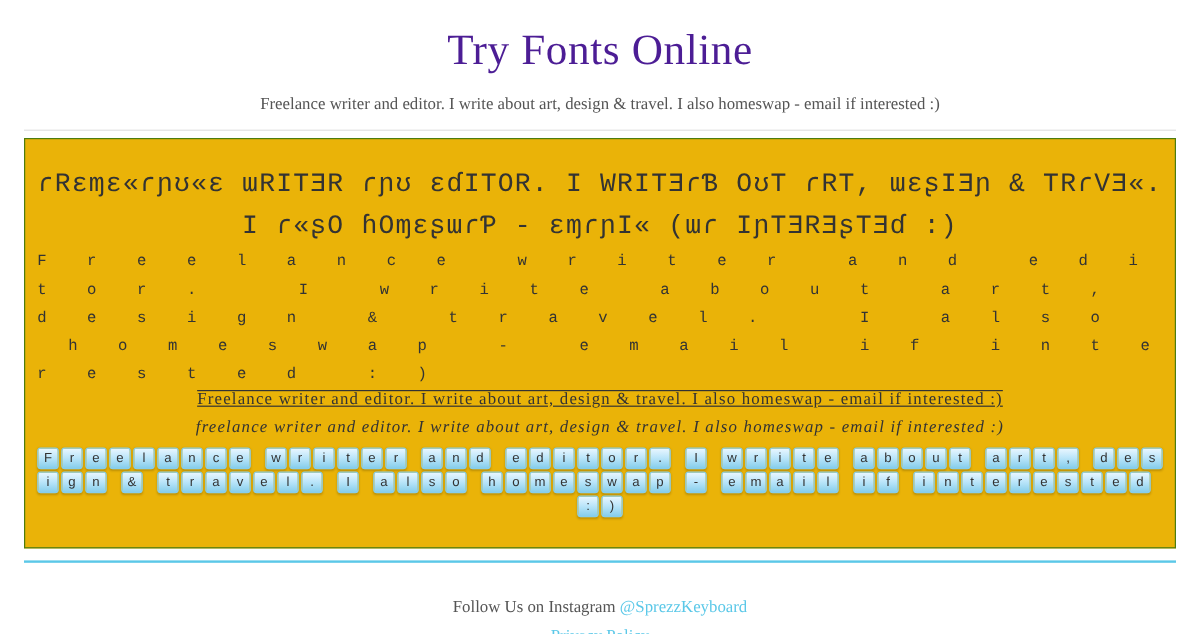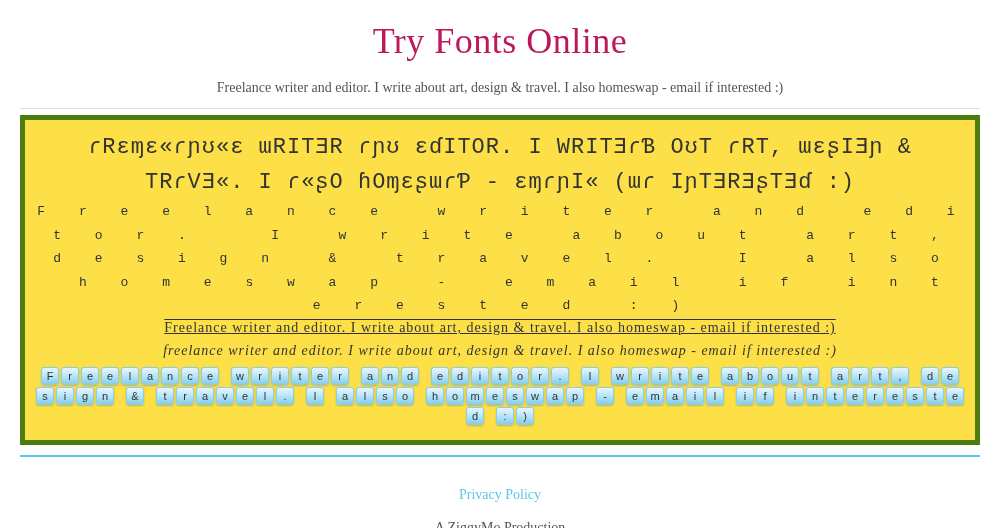--- a/index.html
+++ b/index.html
@@ -17,57 +17,56 @@
     }
 
     
     .header {
       text-align: center;
       padding: 20px 0 10px;
     }
     .header h1 {
       font-size: 36px;
       font-weight: normal;
-      color: #be185d;
+      color: #4c1d95;
       letter-spacing: 0.5px;
     }
 
     
     .subtitle {
       text-align: center;
       font-size: 14px;
       color: #555;
       padding: 8px 0 12px;
       border-bottom: 1px solid #e0e0e0;
     }
 
     
     .font-preview-area {
-      padding: 10px 10px;
-      border: 5px solid #4d7c0f;
+      padding: 20px 10px;
+      border: 1px solid #4d7c0f;
       margin: 6px 0;
-      background: #fde047;
+      background: #eab308;
     }
 
     
     .font-sample-1 {
       font-size: 22px;
       color: #333;
       line-height: 1.6;
       text-align: center;
       font-family: 'Courier New', monospace;
       letter-spacing: 1px;
     }
 
     
     .font-sample-2 {
       font-size: 13px;
       color: #333;
       line-height: 1.8;
-      text-align: center;
       font-family: 'Courier New', monospace;
       letter-spacing: 8px;
       word-spacing: 10px;
     }
 
     
     .font-sample-3 {
       font-size: 14px;
       color: #333;
       line-height: 1.6;
@@ -284,20 +283,24 @@
         <span style="width: 8px; display: inline-block;"></span>
         <span class="char-box">:</span>
         <span class="char-box">)</span>
       </div>
 
   </div>
 
   <hr class="divider">
 
   <div class="footer">
+    <div class="instagram-line">
+      <span>Follow Us on Instagram </span>
+      <a class="instagram-link" href="#">@SprezzKeyboard</a>
+    </div>
     <div>
       <a class="privacy-link" href="#">Privacy Policy</a>
     </div>
     <div class="production-line">A ZiggyMo Production</div>
 
   </div>
 
 </div>
 
 </body></html>

